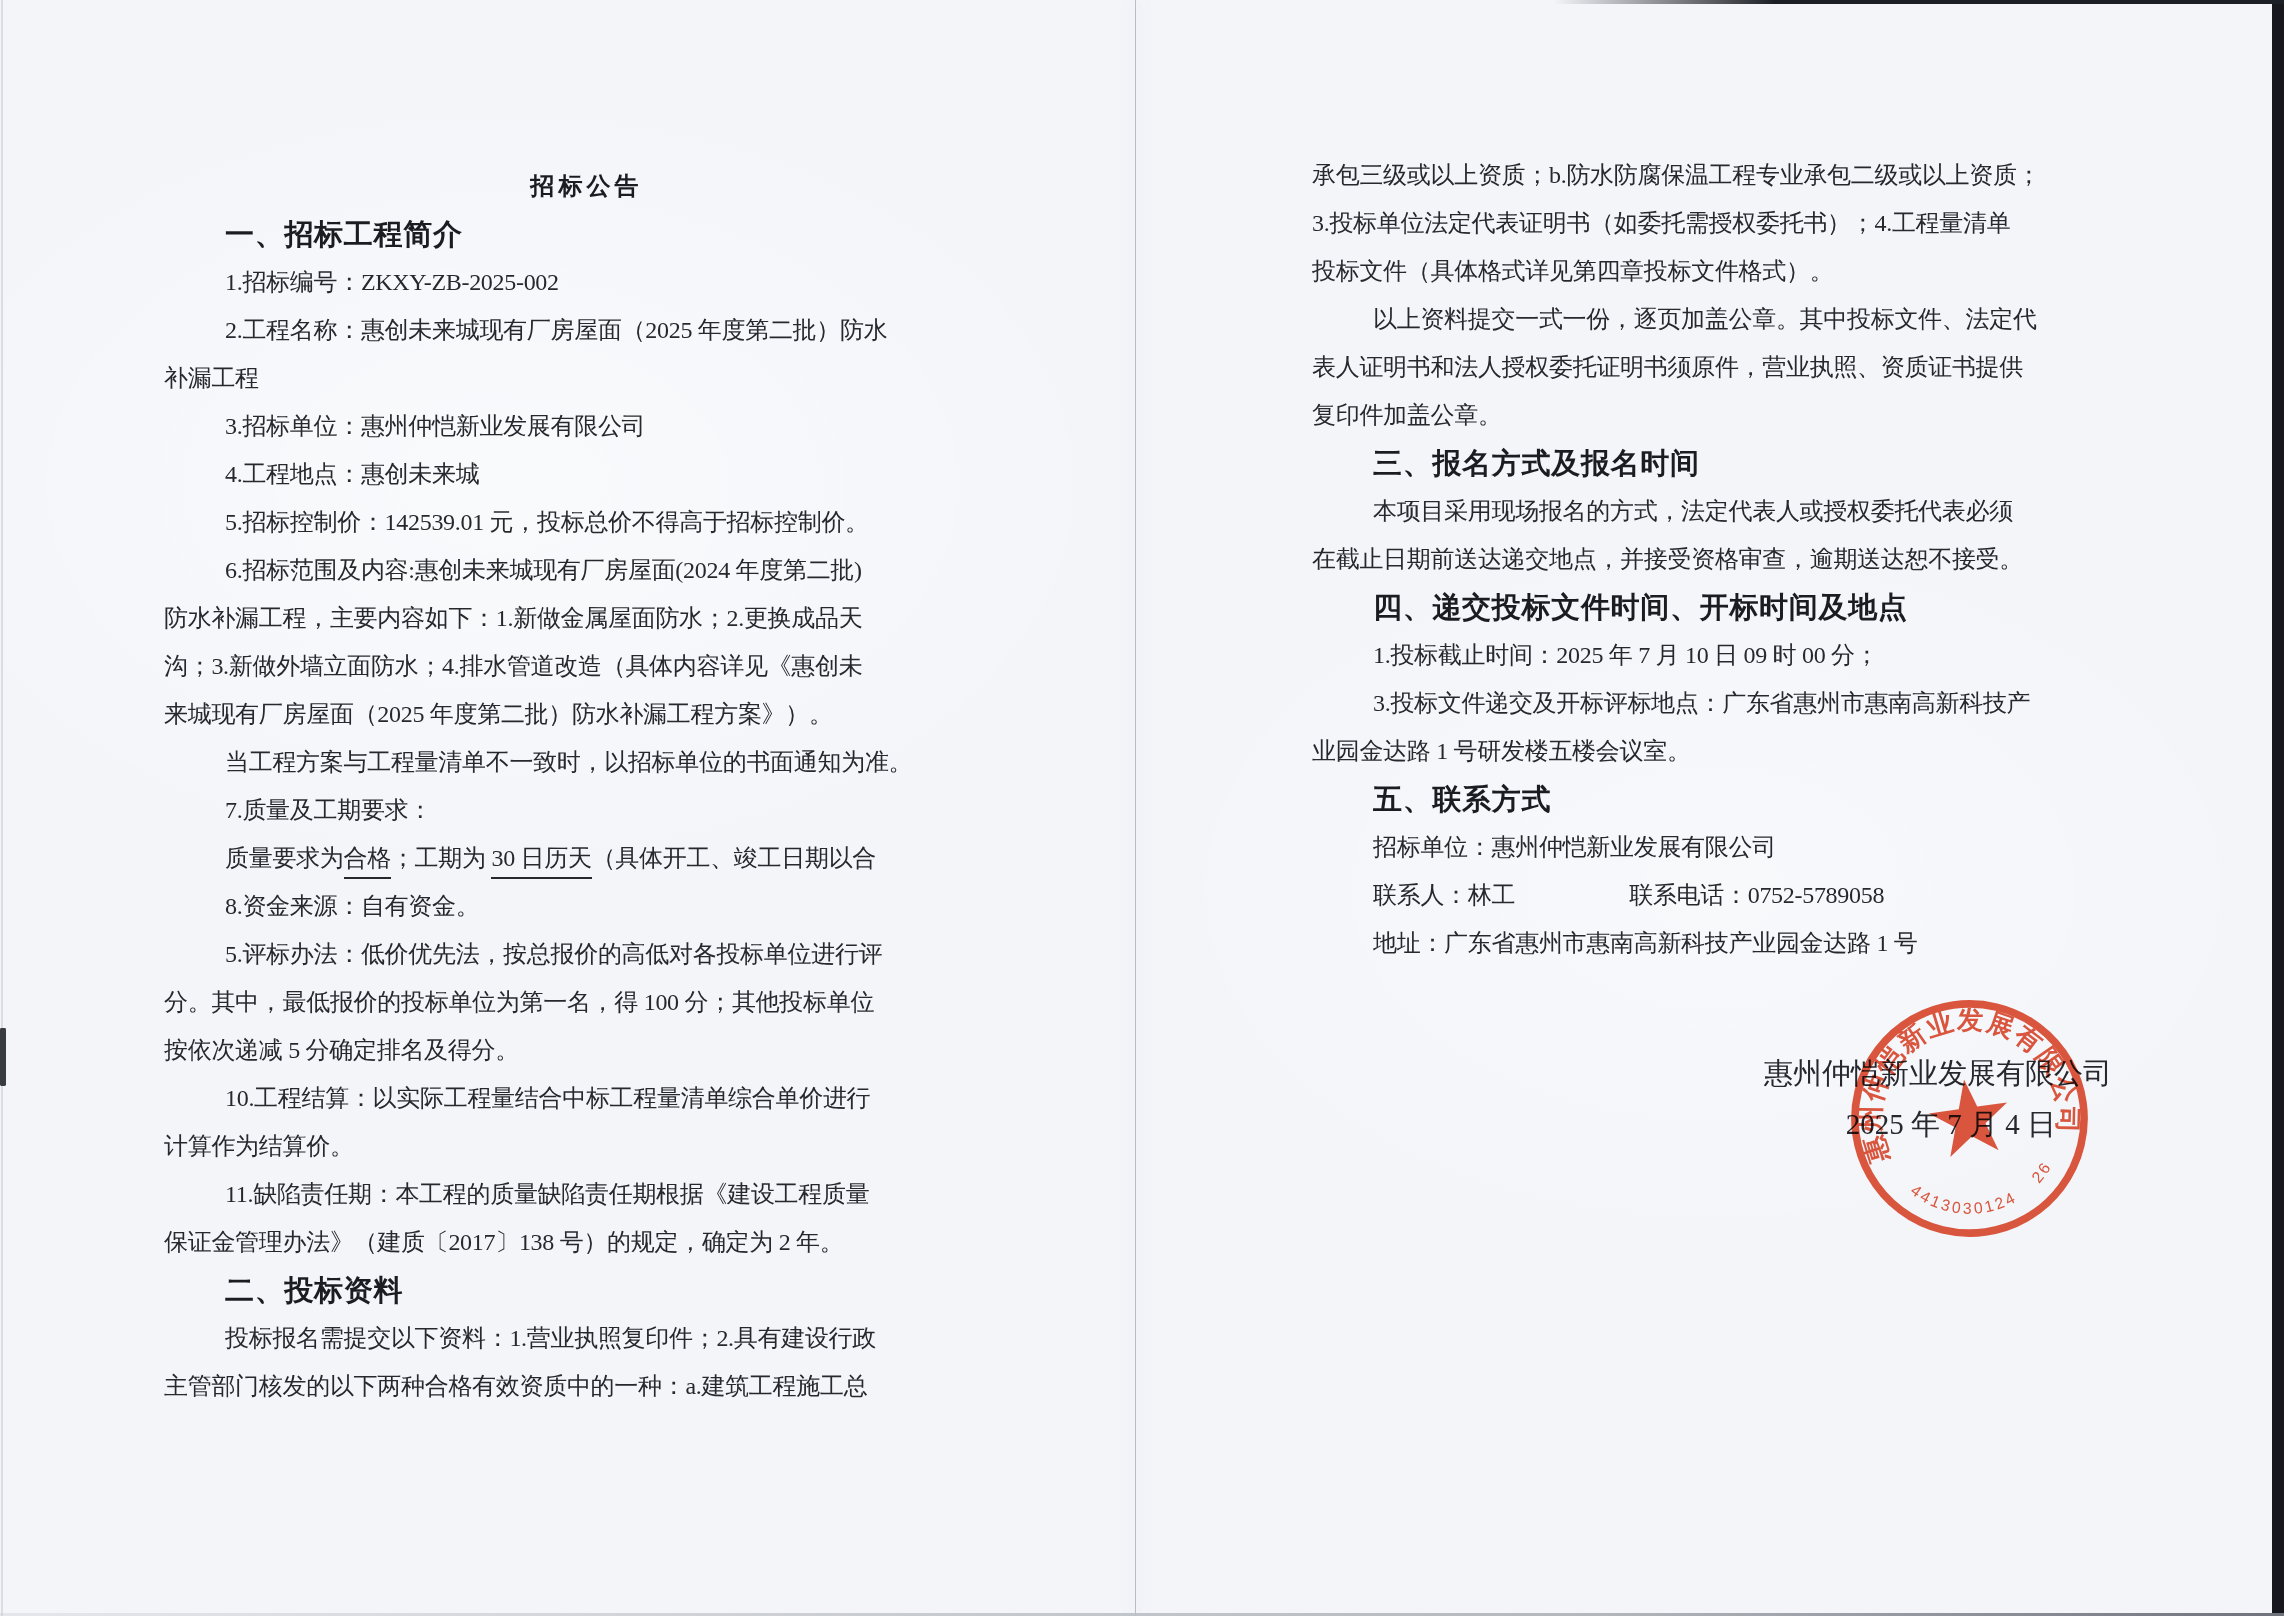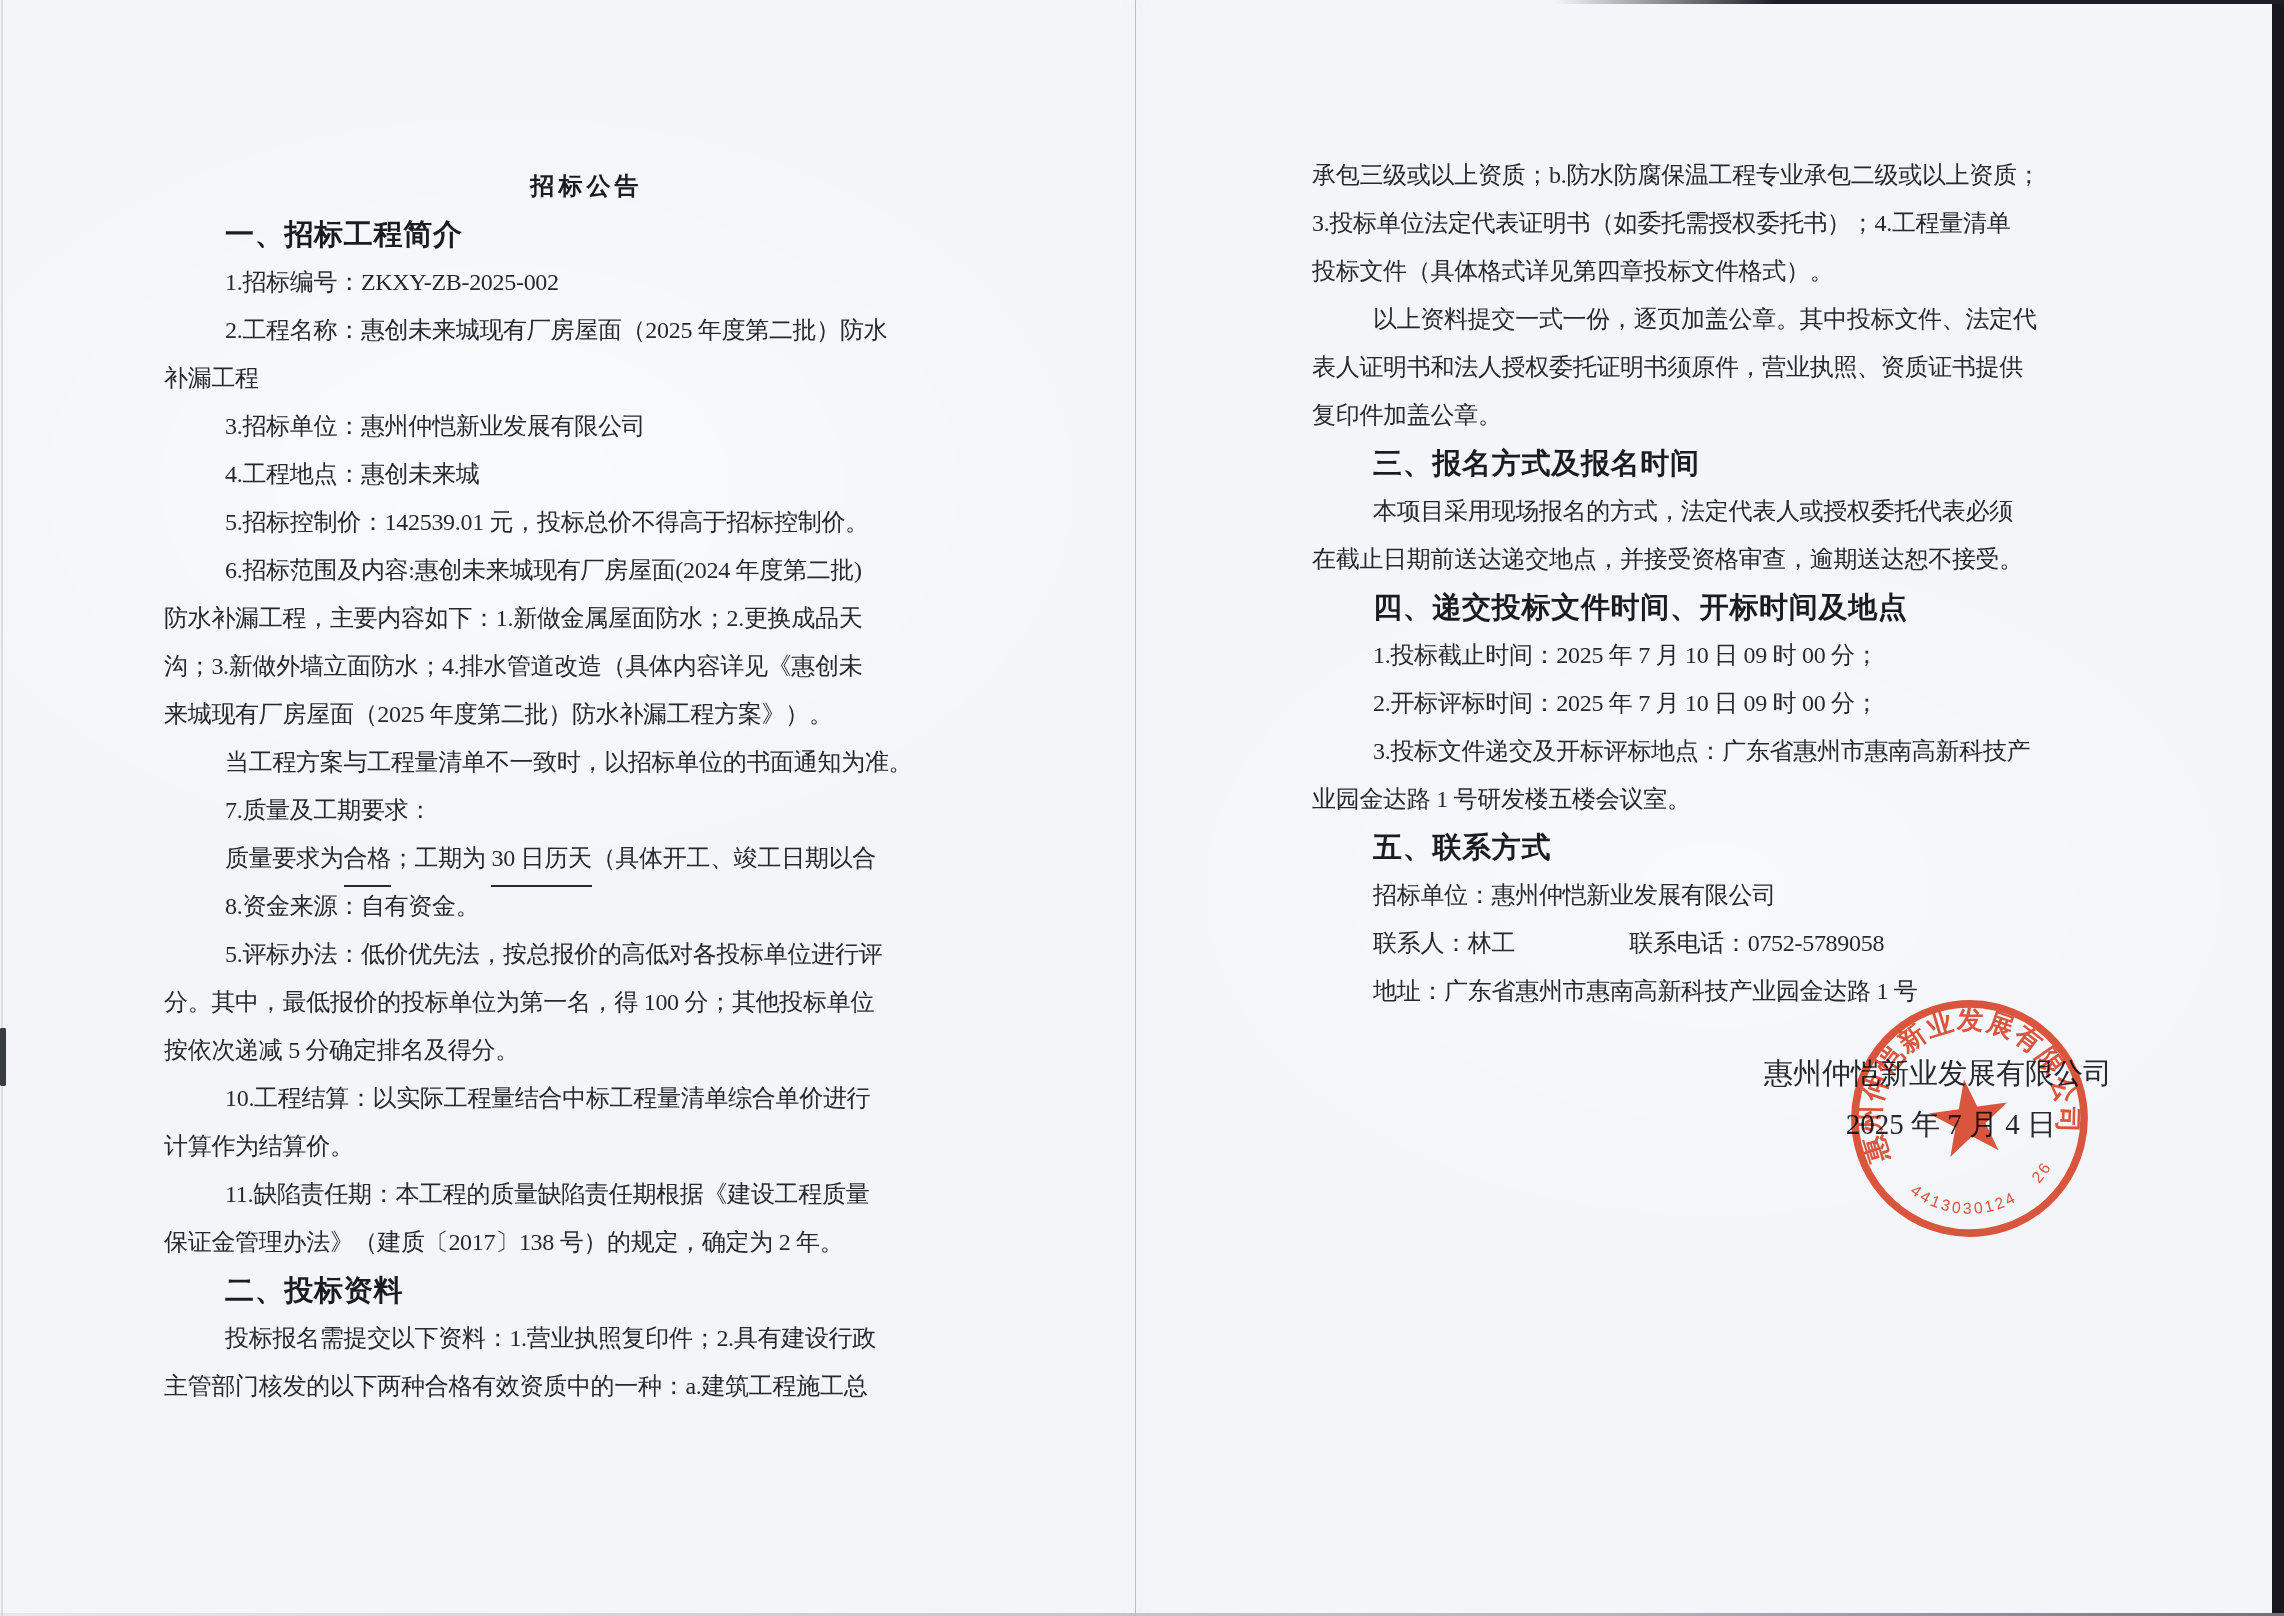--- a/index.html
+++ b/index.html
@@ -27,21 +27,21 @@
   
   .page-col{position:absolute;}
   .page-col.left{left:164px;top:162px;width:845px;}
   .page-col.right{left:1312px;top:151px;width:823px;}
   .line{height:48px;line-height:48px;font-size:24px;letter-spacing:-0.3px;white-space:pre;}
   .line.indent{padding-left:61px;}
   .line.title{font-family:"Liberation Sans","DejaVu Sans",sans-serif;font-weight:700;
     font-size:24px;letter-spacing:4.1px;text-align:center;color:#1b1c21;padding-left:0;}
   .line.heading{font-family:"Liberation Sans","DejaVu Sans",sans-serif;font-weight:700;
     font-size:29px;letter-spacing:0.7px;color:#1b1c21;}
-  .u{border-bottom:2.1px solid #27282e;padding-bottom:14px;}
+  .u{border-bottom:2.1px solid #27282e;padding-bottom:6px;}
   
   .sig{position:absolute;font-size:29px;white-space:pre;color:#27282e;}
   .sig-company{top:1054px;right:172px;}
   .sig-date{top:1105px;right:228px;}
   
   .stamp{position:absolute;left:1828px;top:977px;mix-blend-mode:multiply;opacity:.92;
     transform:rotate(-8deg);transform-origin:50% 50%;}
   .seal-cn{font-family:"Liberation Sans","DejaVu Sans",sans-serif;font-weight:700;
     font-size:38px;letter-spacing:3px;fill:#e14a2e;}
   .seal-num{font-family:"Liberation Sans","DejaVu Sans",sans-serif;font-weight:400;
@@ -93,21 +93,20 @@
       <div class="line"><span>3.投标单位法定代表证明书（如委托需授权委托书）；4.工程量清单</span></div>
       <div class="line"><span>投标文件（具体格式详见第四章投标文件格式）。</span></div>
       <div class="line indent"><span>以上资料提交一式一份，逐页加盖公章。其中投标文件、法定代</span></div>
       <div class="line"><span>表人证明书和法人授权委托证明书须原件，营业执照、资质证书提供</span></div>
       <div class="line"><span>复印件加盖公章。</span></div>
       <div class="line heading indent"><span>三、报名方式及报名时间</span></div>
       <div class="line indent"><span>本项目采用现场报名的方式，法定代表人或授权委托代表必须</span></div>
       <div class="line"><span>在截止日期前送达递交地点，并接受资格审查，逾期送达恕不接受。</span></div>
       <div class="line heading indent"><span>四、递交投标文件时间、开标时间及地点</span></div>
       <div class="line indent"><span>1.投标截止时间：2025 年 7 月 10 日 09 时 00 分；</span></div>
-      <div class="line indent"><span>2.开标评标时间：2025 年 7 月 10 日 09 时 00 分；</span></div>
       <div class="line indent"><span>3.投标文件递交及开标评标地点：广东省惠州市惠南高新科技产</span></div>
       <div class="line"><span>业园金达路 1 号研发楼五楼会议室。</span></div>
       <div class="line heading indent"><span>五、联系方式</span></div>
       <div class="line indent"><span>招标单位：惠州仲恺新业发展有限公司</span></div>
       <div class="line indent"><span>联系人：林工</span><span style="margin-left: 114px;">联系电话：0752-5789058</span></div>
       <div class="line indent"><span>地址：广东省惠州市惠南高新科技产业园金达路 1 号</span></div>
     </div>
 
   <div class="sig sig-company">惠州仲恺新业发展有限公司</div>
   <div class="sig sig-date">2025 年 7 月 4 日</div>

